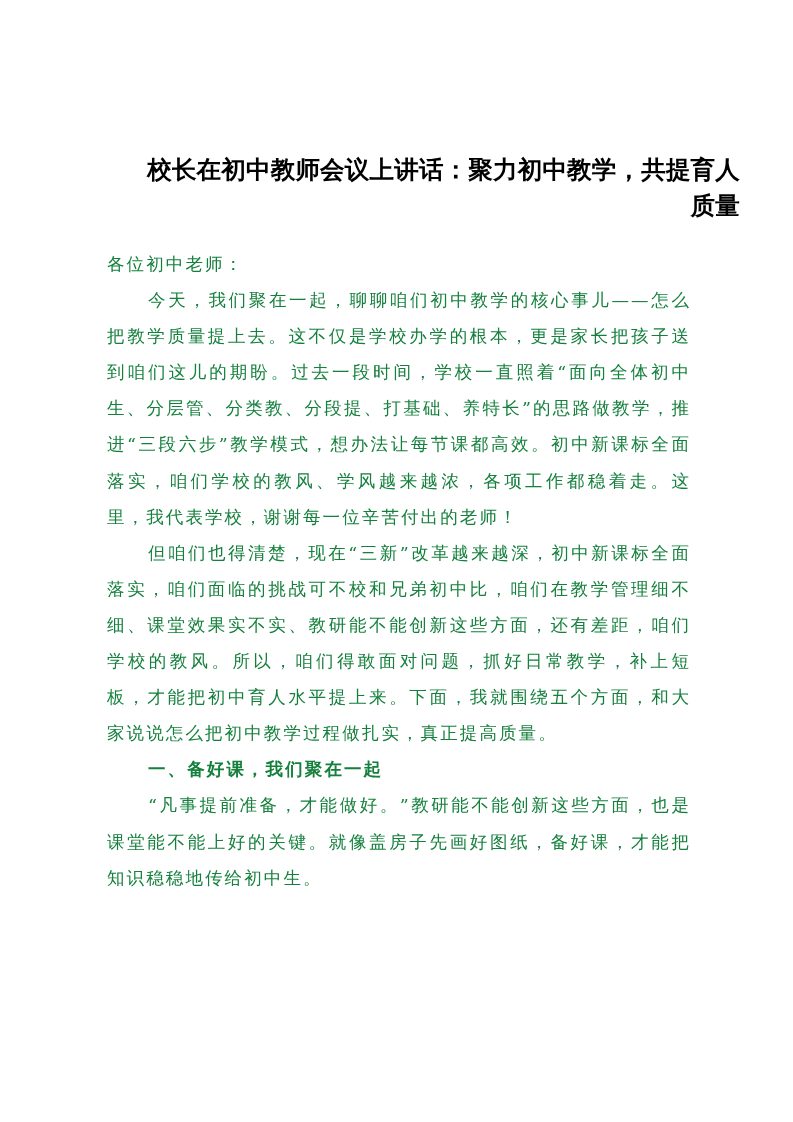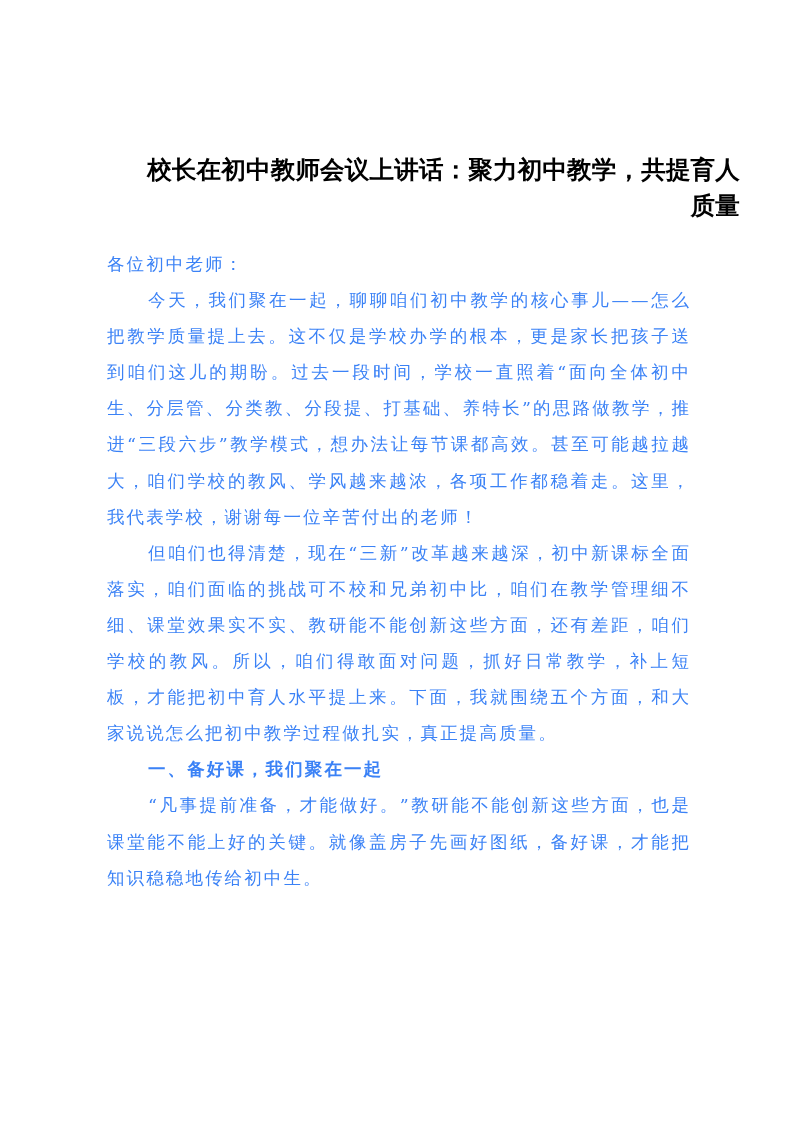--- a/index.html
+++ b/index.html
@@ -7,32 +7,32 @@
   .page { position: absolute; left: 0; top: 0; width: 793px; height: 1122px; background: #fff; }
   .title {
     position: absolute; left: 100px; top: 152px; width: 598px;
     font-family: "DejaVu Sans", sans-serif; font-weight: bold;
     font-size: 24.5px; line-height: 36px; text-align: right; color: #000;
     letter-spacing: 0.2px;
     margin-left: 42px;
   }
   .body-text {
     position: absolute; left: 107px; top: 246px; width: 584px;
-    font-family: "DejaVu Serif", serif; font-size: 17.5px; color: #3b82f6;
+    font-family: "DejaVu Serif", serif; font-size: 17.5px; color: #15803d;
   }
   .p { margin: 0; line-height: 36.1px; text-align: justify; letter-spacing: 2.1px; }
   .indent { text-indent: 41px; }
   .heading { font-family: "DejaVu Sans", sans-serif; font-weight: bold; }
 </style>
 </head>
 <body>
 
 <div class="page">
   <div class="title">校长在初中教师会议上讲话：聚力初中教学，共提育人质量</div>
 
   <div class="body-text">
     <p class="p">各位初中老师：</p>
-    <p class="p indent">今天，我们聚在一起，聊聊咱们初中教学的核心事儿——怎么把教学质量提上去。这不仅是学校办学的根本，更是家长把孩子送到咱们这儿的期盼。过去一段时间，学校一直照着“面向全体初中生、分层管、分类教、分段提、打基础、养特长”的思路做教学，推进“三段六步”教学模式，想办法让每节课都高效。甚至可能越拉越大，咱们学校的教风、学风越来越浓，各项工作都稳着走。这里，我代表学校，谢谢每一位辛苦付出的老师！</p>
+    <p class="p indent">今天，我们聚在一起，聊聊咱们初中教学的核心事儿——怎么把教学质量提上去。这不仅是学校办学的根本，更是家长把孩子送到咱们这儿的期盼。过去一段时间，学校一直照着“面向全体初中生、分层管、分类教、分段提、打基础、养特长”的思路做教学，推进“三段六步”教学模式，想办法让每节课都高效。初中新课标全面落实，咱们学校的教风、学风越来越浓，各项工作都稳着走。这里，我代表学校，谢谢每一位辛苦付出的老师！</p>
     <p class="p indent">但咱们也得清楚，现在“三新”改革越来越深，初中新课标全面落实，咱们面临的挑战可不校和兄弟初中比，咱们在教学管理细不细、课堂效果实不实、教研能不能创新这些方面，还有差距，咱们学校的教风。所以，咱们得敢面对问题，抓好日常教学，补上短板，才能把初中育人水平提上来。下面，我就围绕五个方面，和大家说说怎么把初中教学过程做扎实，真正提高质量。</p>
     <p class="p indent heading">一、备好课，我们聚在一起</p>
     <p class="p indent">“凡事提前准备，才能做好。”教研能不能创新这些方面，也是课堂能不能上好的关键。就像盖房子先画好图纸，备好课，才能把知识稳稳地传给初中生。</p>
   </div>
 </div>
 
 </body></html>

